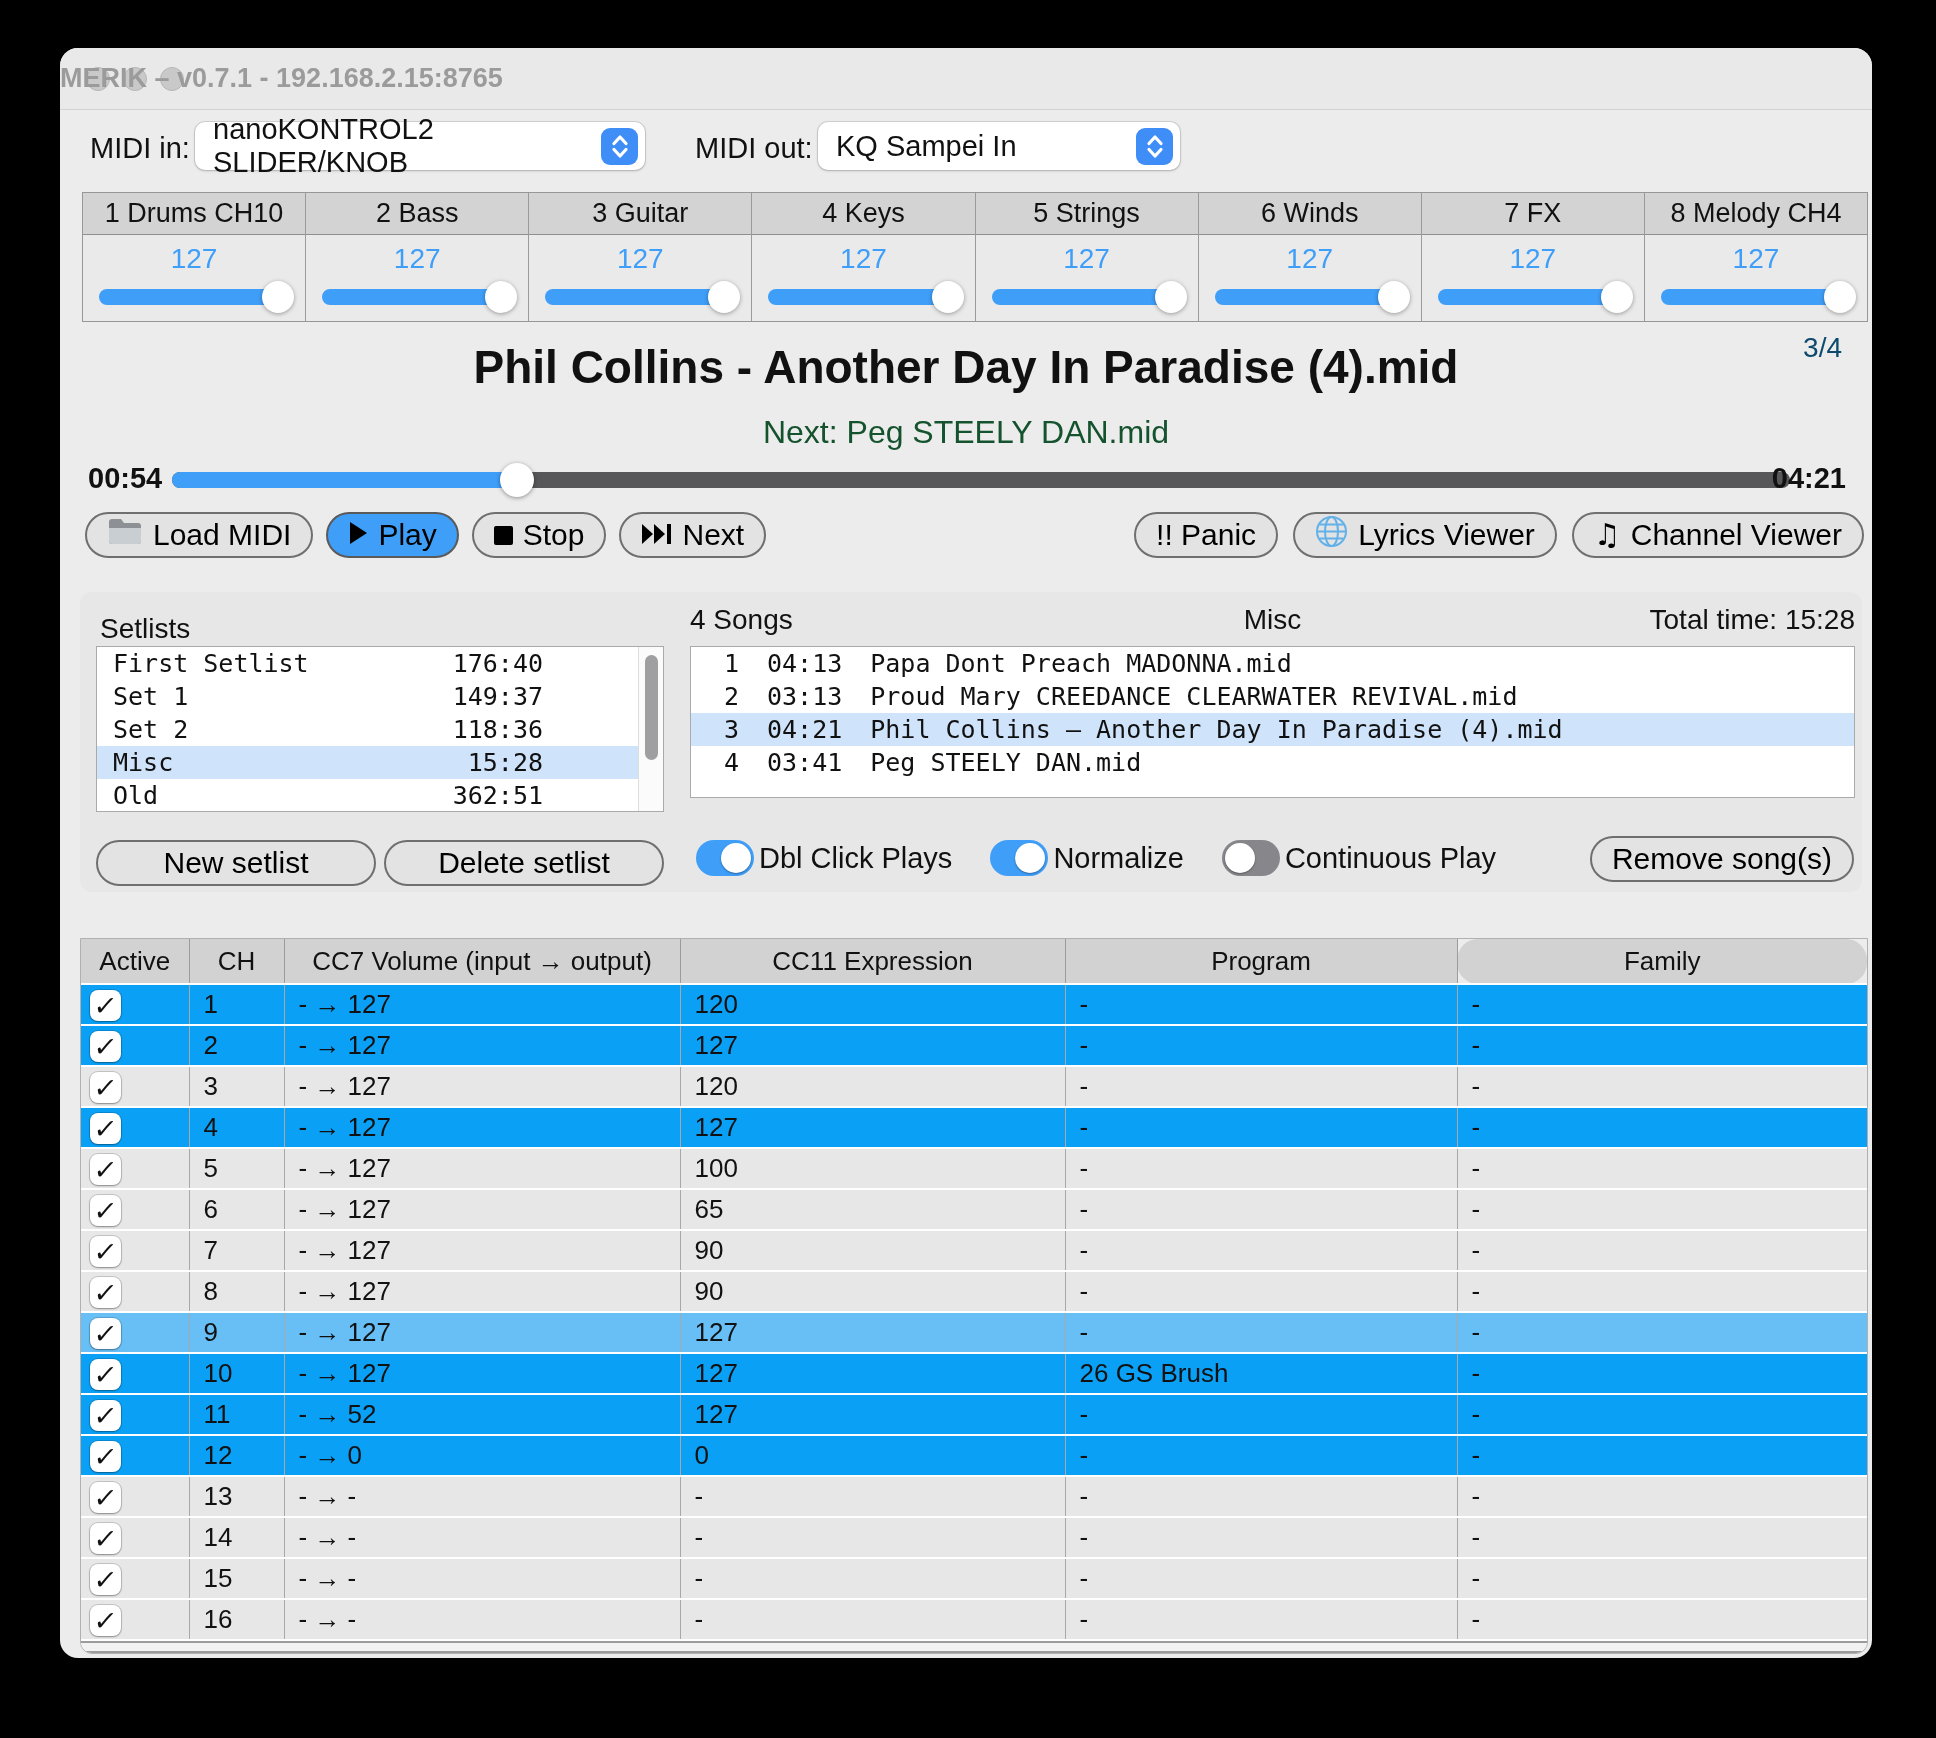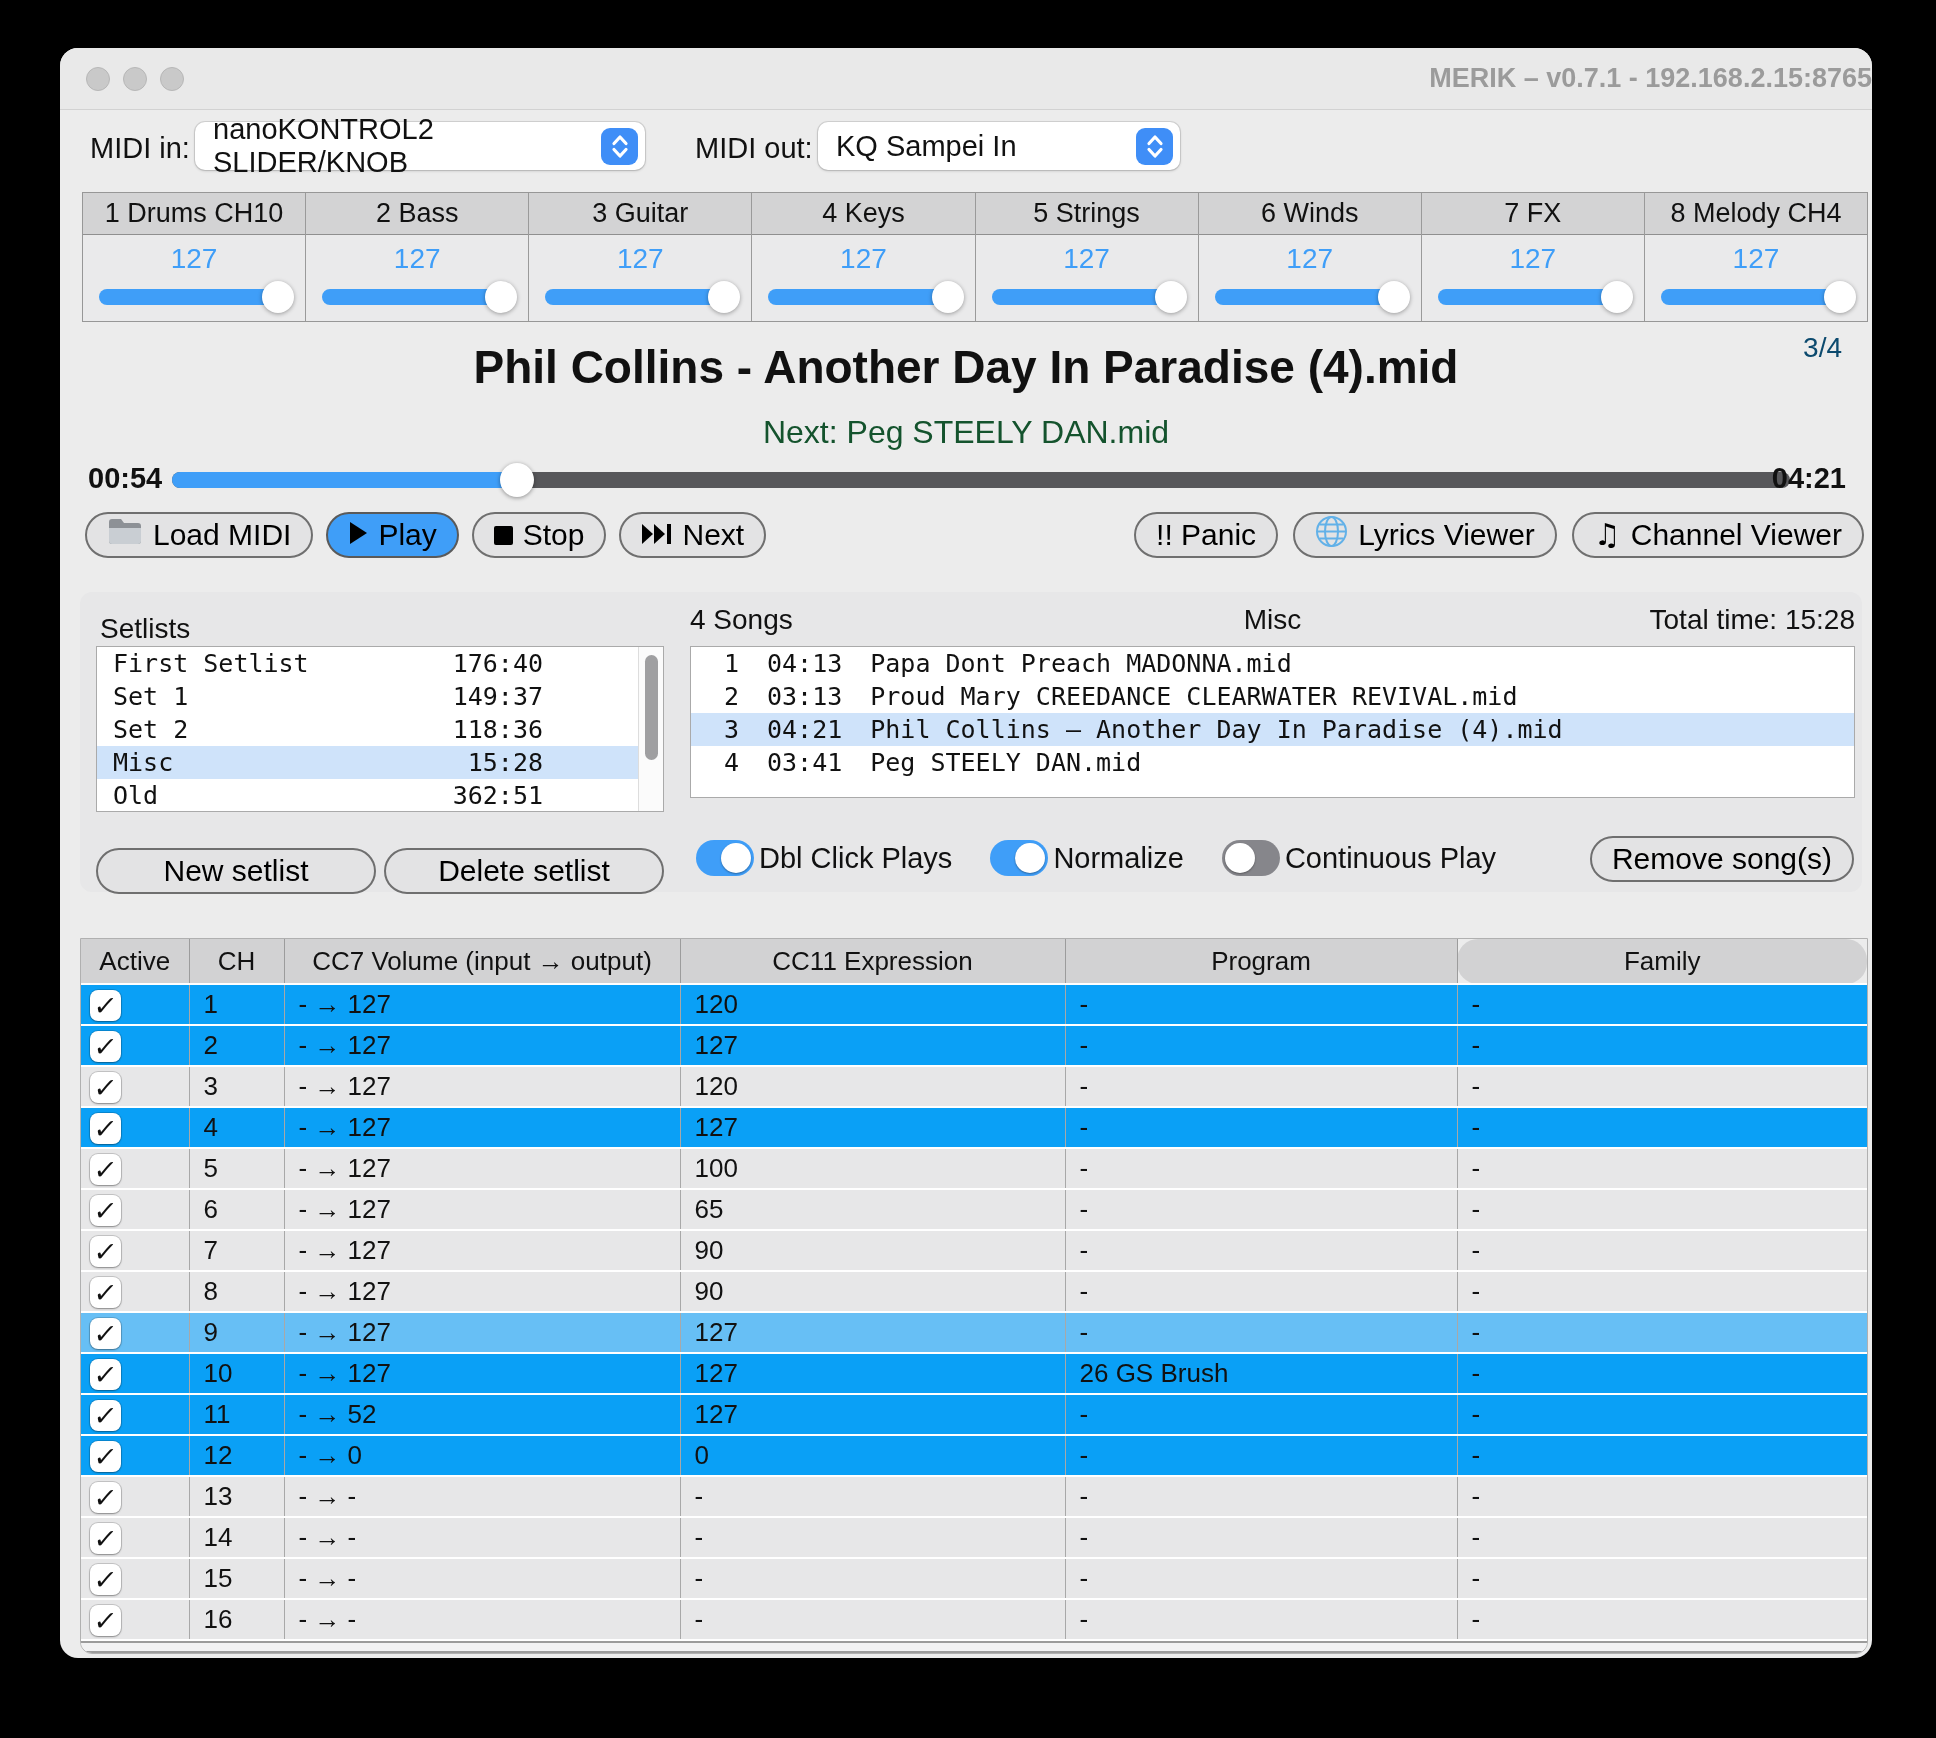--- a/index.html
+++ b/index.html
@@ -3,21 +3,21 @@
 <meta charset="utf-8">
 <style>
   html,body{margin:0;padding:0;}
   body{width:1936px;height:1738px;background:#000;font-family:"Liberation Sans","DejaVu Sans",sans-serif;color:#111;position:relative;overflow:hidden;}
   .win{position:absolute;left:60px;top:48px;width:1812px;height:1610px;background:#ececec;border-radius:18px;box-shadow:0 30px 80px rgba(0,0,0,.6);overflow:hidden;}
 
   
   .titlebar{position:absolute;left:0;top:0;width:100%;height:62px;background:#e9e9e9;border-bottom:1px solid #d2d2d2;box-sizing:border-box;}
   .lights{position:absolute;left:26px;top:19px;display:flex;gap:13px;}
   .light{width:24px;height:24px;border-radius:50%;background:#c9c9c9;border:1px solid #b7b7b7;box-sizing:border-box;}
-  .wtitle{position:absolute;left:0;width:100%;top:15px;text-align:right;font-size:27px;font-weight:bold;color:#9b9b9b;}
+  .wtitle{position:absolute;left:0;width:100%;top:15px;text-align:left;font-size:27px;font-weight:bold;color:#9b9b9b;}
 
   
   .mlabel{position:absolute;top:84px;font-size:29px;}
   .select{position:absolute;top:74px;height:48px;background:#fff;border-radius:10px;box-shadow:0 0 0 1px rgba(0,0,0,.10),0 1px 3px rgba(0,0,0,.18);display:flex;align-items:center;justify-content:space-between;padding:0 7px 0 18px;box-sizing:border-box;font-size:29px;}
   .stepper{width:37px;height:37px;background:#3f8ef7;border-radius:9px;display:flex;align-items:center;justify-content:center;flex:none;}
 
   
   .mixer{position:absolute;left:22px;top:144px;width:1786px;height:130px;border:1px solid #979797;box-sizing:border-box;display:flex;background:#eaeaeb;}
   .mx-col{flex:1;position:relative;border-right:1px solid #9a9a9a;}
   .mx-col:last-child{border-right:none;}
@@ -48,21 +48,21 @@
   
   .panel{position:absolute;left:20px;top:544px;width:1782px;height:300px;background:#e7e7e8;border-radius:12px;}
   .seclabel{position:absolute;font-size:28px;}
   .listbox{position:absolute;background:#fff;border:1px solid #aaa;box-sizing:border-box;overflow:hidden;font-family:"DejaVu Sans Mono","Liberation Mono",monospace;font-size:25px;}
   .srow{height:33px;display:flex;align-items:center;padding:0 120px 0 16px;}
   .srow .sname{flex:1;}
   .srow .stime{min-width:110px;text-align:right;}
   .srow.sel{background:#cfe3fa;}
   .sscroll{position:absolute;right:0;top:0;bottom:0;width:24px;border-left:1px solid #ddd;background:#fbfbfb;}
   .sthumb{position:absolute;right:5px;top:8px;width:13px;height:105px;border-radius:7px;background:#9f9fa1;}
-  .setbtns{position:absolute;left:16px;top:256px;width:568px;display:flex;gap:8px;}
+  .setbtns{position:absolute;left:16px;top:248px;width:568px;display:flex;gap:8px;}
   .setbtns .btn{flex:1;justify-content:center;}
   .qrow{height:33px;display:flex;align-items:center;padding:0 16px;}
   .qnum{width:32px;text-align:right;margin-right:28px;flex:none;}
   .qtime{margin-right:28px;flex:none;}
   .qrow.sel{background:#cfe3fa;}
   .togglerow{position:absolute;left:616px;top:248px;display:flex;align-items:center;gap:38px;}
   .toggle{display:flex;align-items:center;}
   .tg{width:58px;height:36px;border-radius:18px;position:relative;margin-right:5px;flex:none;}
   .tg.on{background:#3f9ef8;}
   .tg.off{background:#86868b;}

